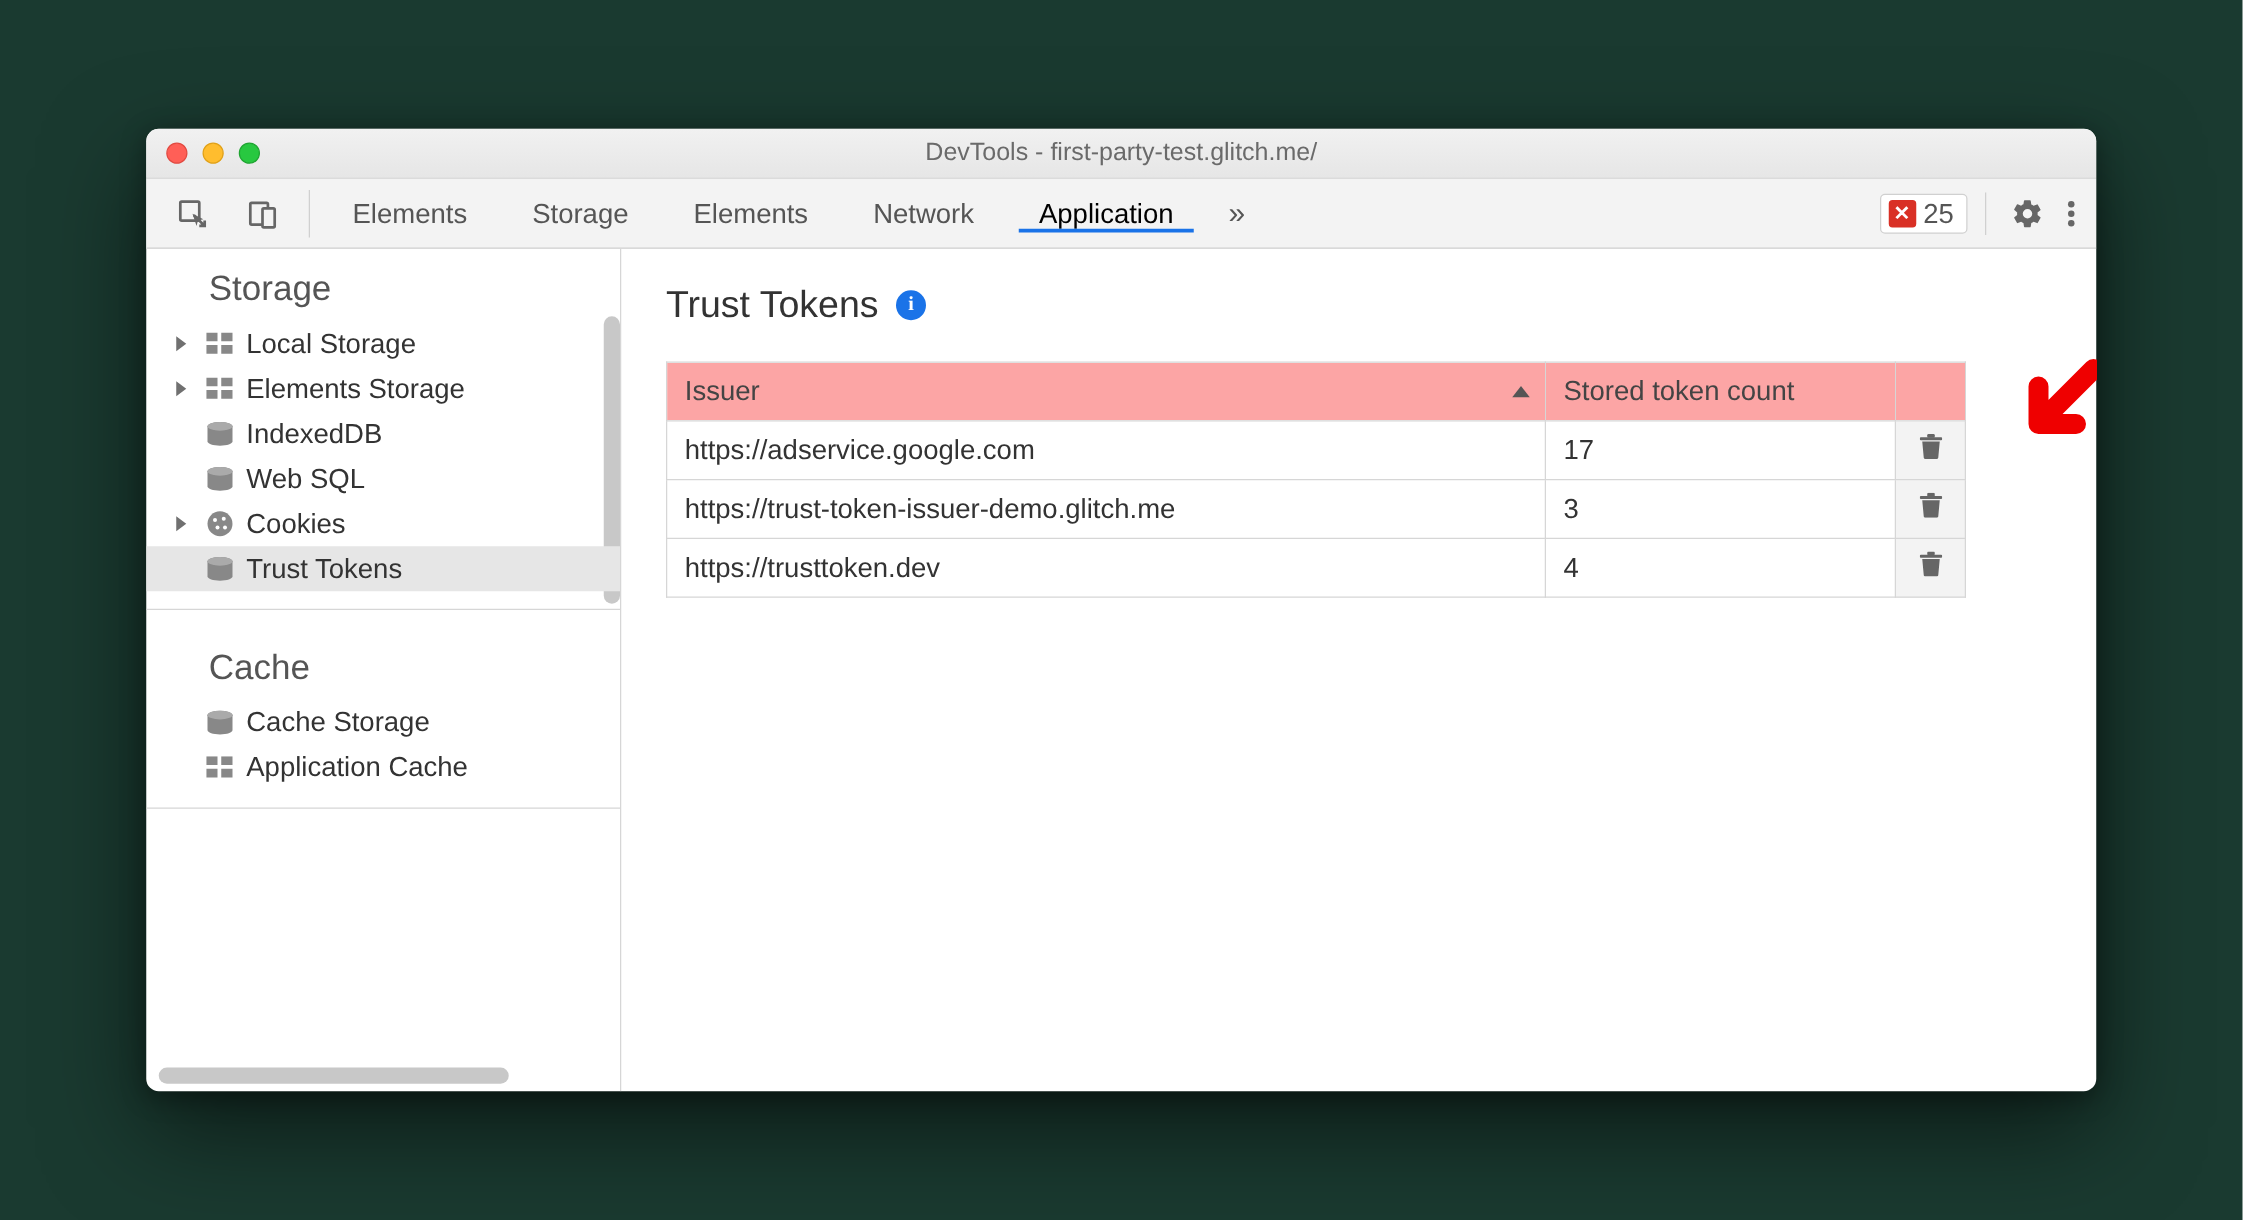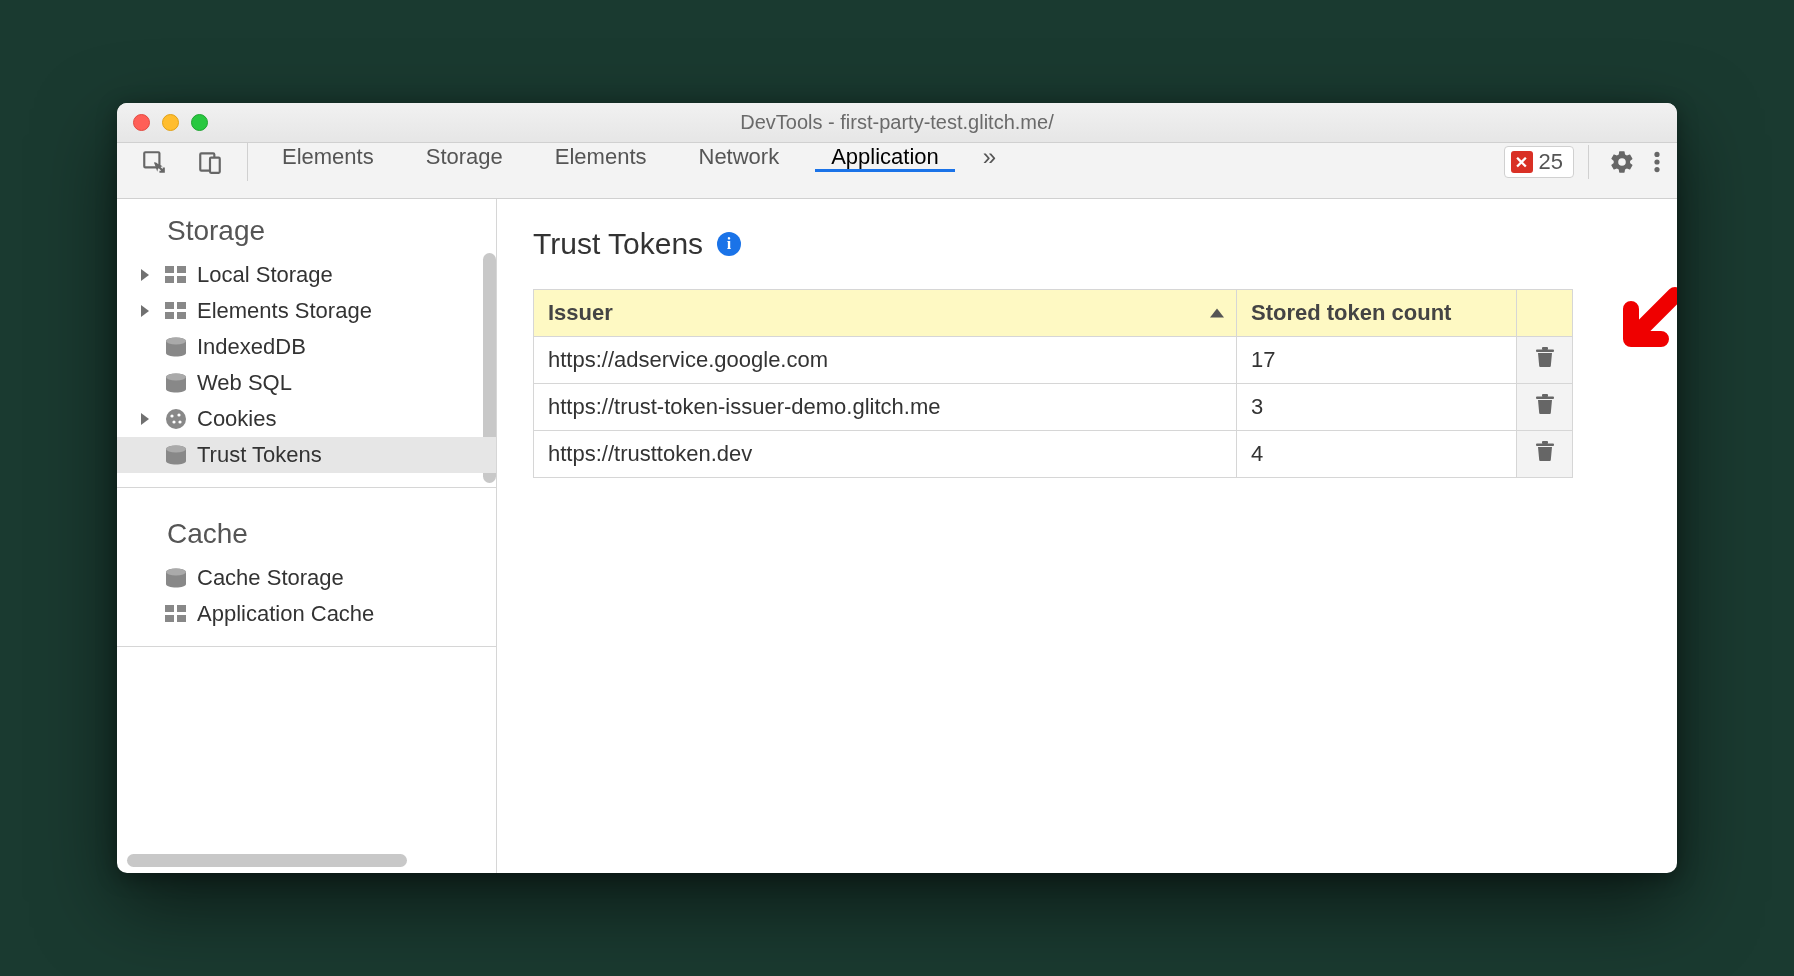--- a/index.html
+++ b/index.html
@@ -46,21 +46,21 @@
   .dot.red { background:#ff5f57; border:1px solid #e24a41;}
   .dot.yellow{ background:#ffbd2e; border:1px solid #e1a117;}
   .dot.green{ background:#28c840; border:1px solid #1fa531;}
   .titlebar .title { margin: 15px auto; }
 
   .tabbar {
     height: 56px;
     background: #f3f3f3;
     border-bottom: 1px solid #d0d0d0;
     display: flex;
-    align-items: flex-start;
+    align-items: center;
     font-size: 22px;
     color: #555;
   }
   .tabbar .left-icons {
     display: flex;
     align-items: center;
     padding: 0 18px;
     gap: 18px;
     border-right: 1px solid #d0d0d0;
   }
@@ -206,22 +206,22 @@
     max-width: 1040px;
     font-size: 22px;
   }
   th, td {
     border:1px solid #d6d6d6;
     padding: 10px 14px;
     text-align:left;
     color:#333;
   }
   th {
-    background:#fef9c3;
-    font-weight:700;
+    background:#fca5a5;
+    font-weight:400;
     color:#444;
     position:relative;
   }
   th.sort::after {
     content:"";
     position:absolute;
     right:12px; top:50%;
     transform:translateY(-50%);
     width:0;height:0;
     border-left:7px solid transparent;

